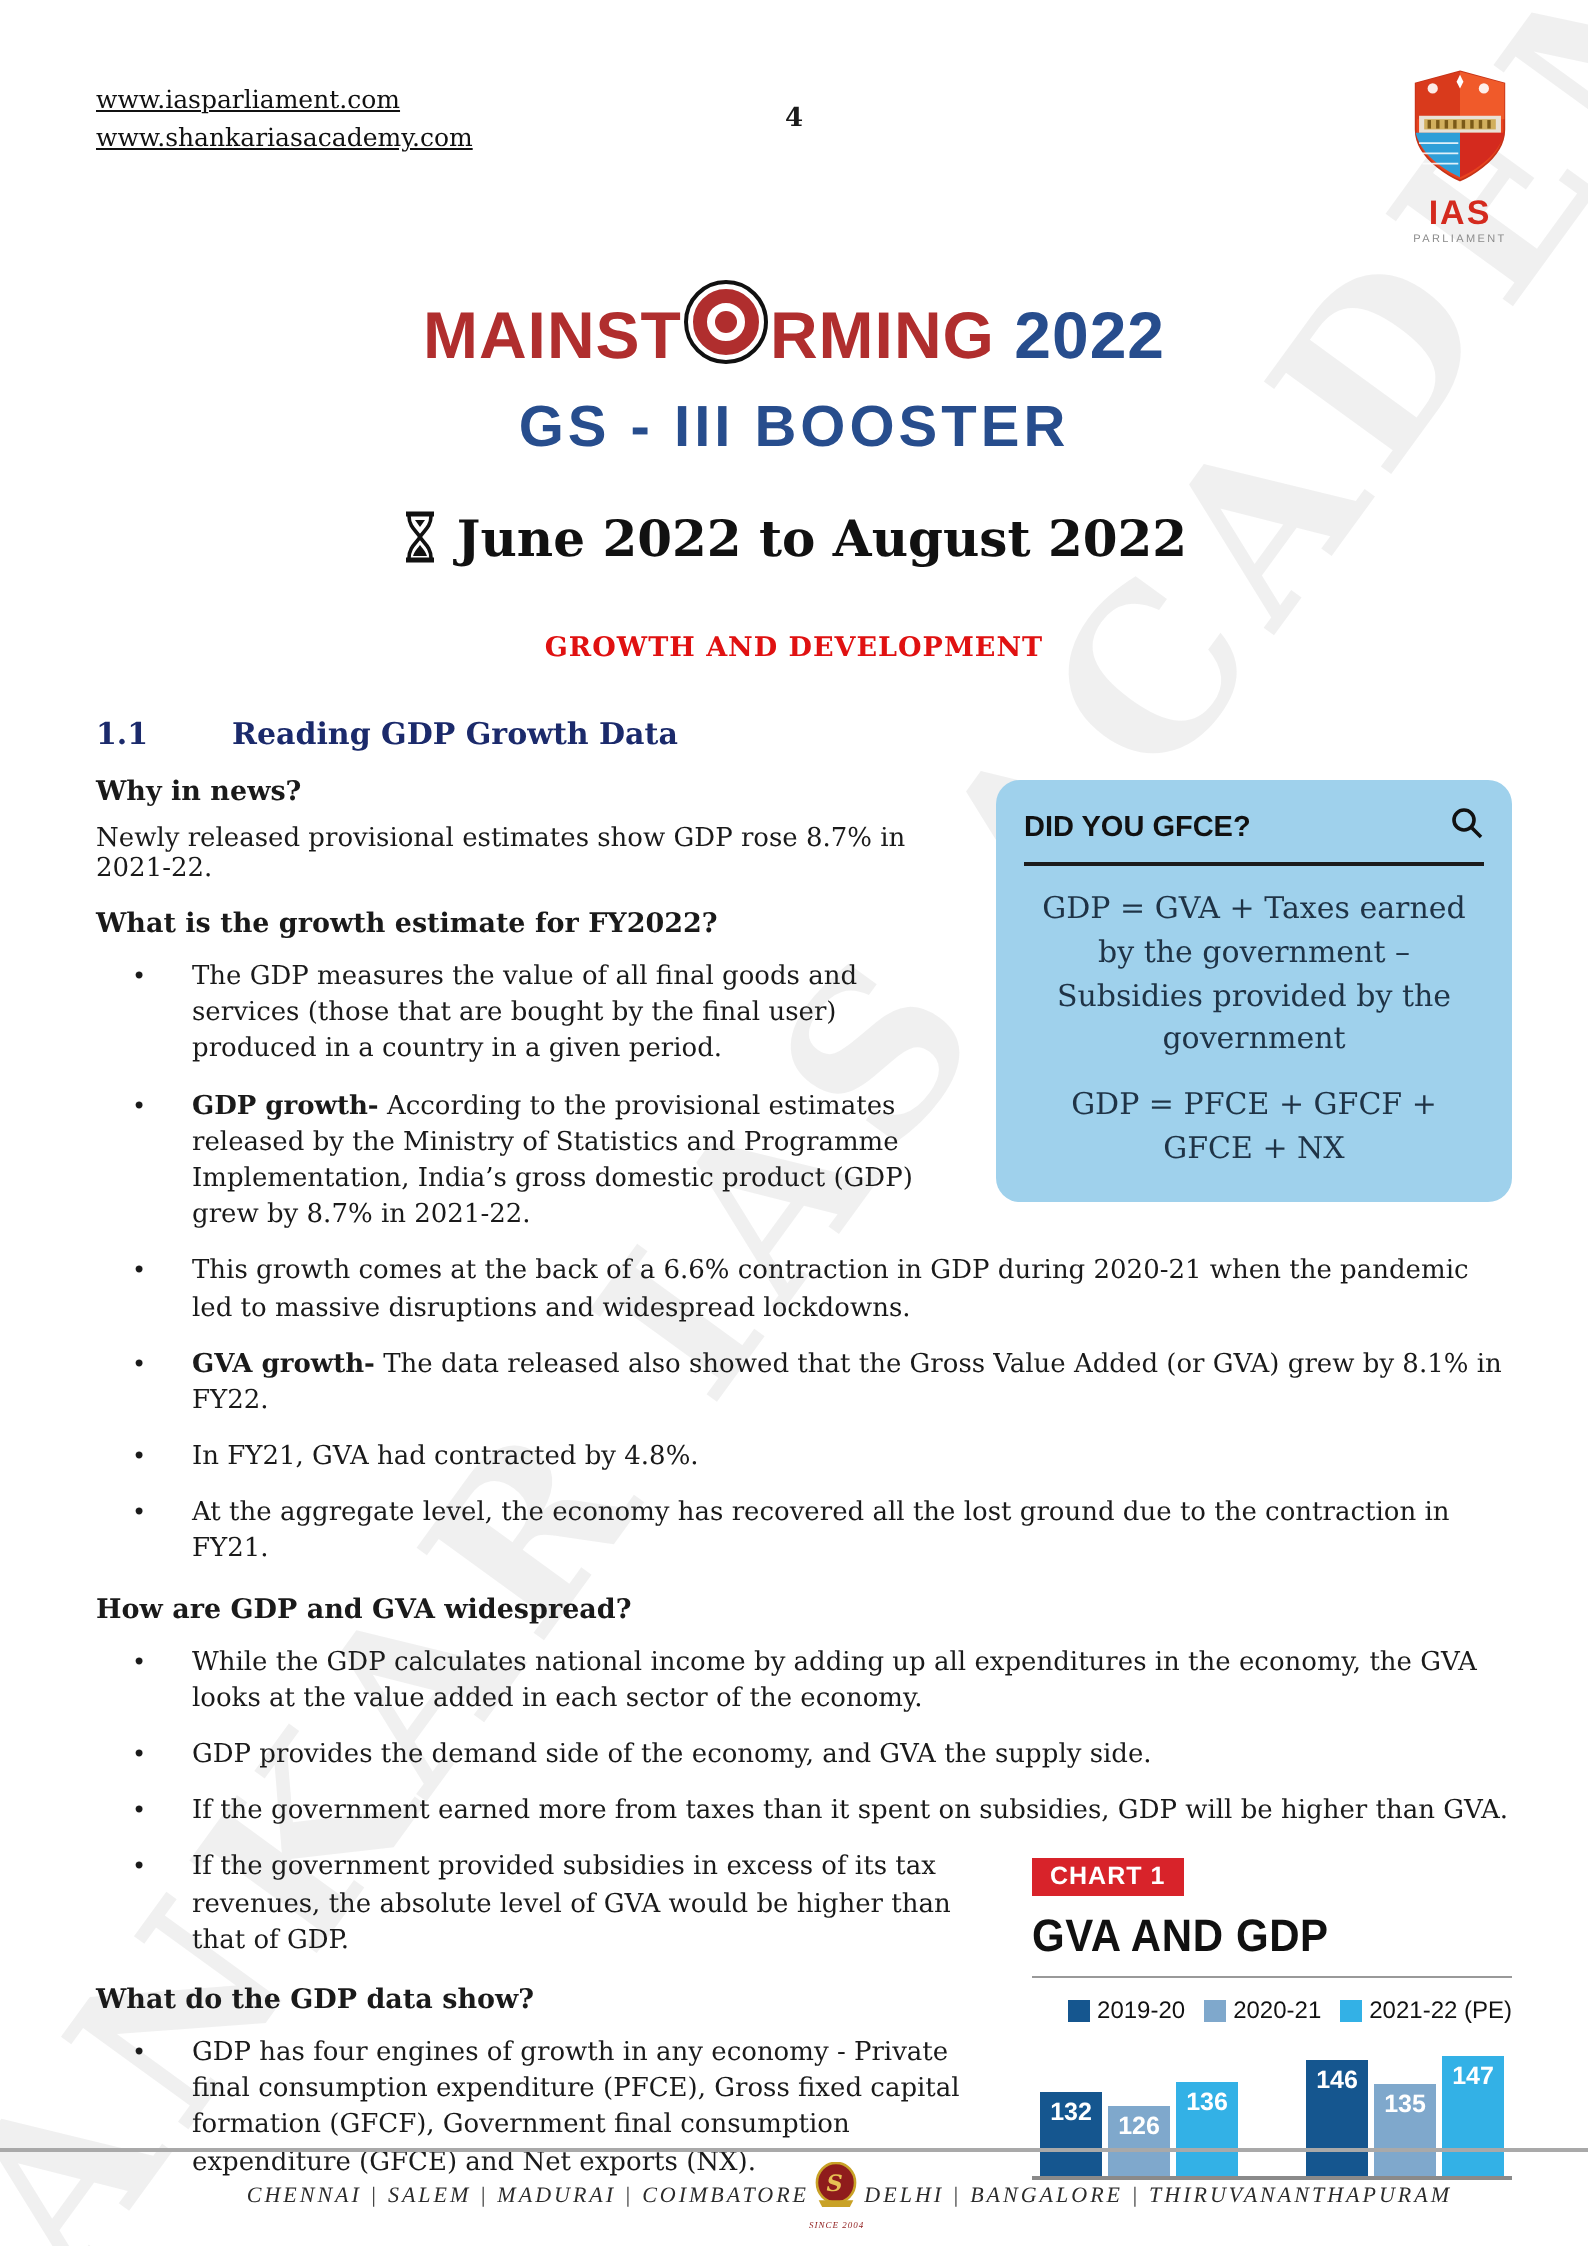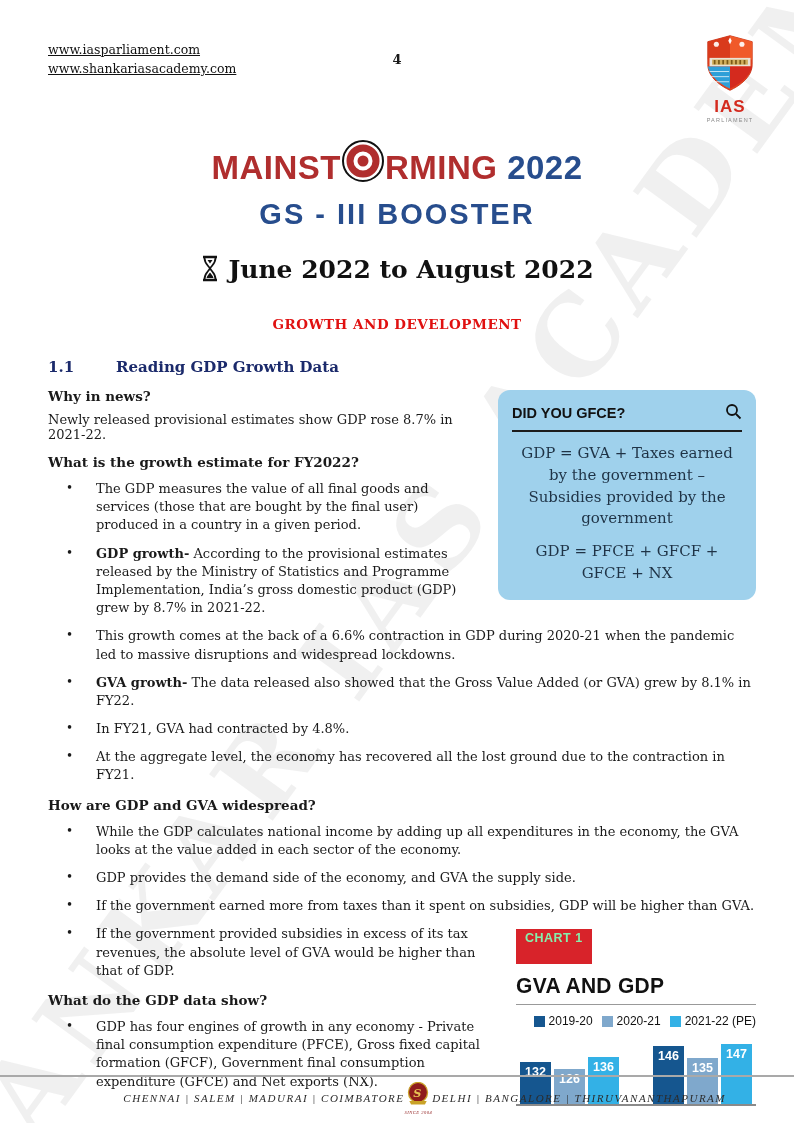--- a/index.html
+++ b/index.html
@@ -58,22 +58,22 @@
   .dyk-head{display:flex;justify-content:space-between;align-items:center;
        border-bottom:2px solid #1c1c1c;padding-bottom:7px;
        font-family:"Liberation Sans",sans-serif;font-weight:bold;font-size:14.5px;color:#111;}
   .dyk-body{text-align:center;font-size:15px;color:#1f3346;margin-top:11px;line-height:1.45;}
   .dyk-body p{margin:0 0 11px;}
   .dyk-body p:last-child{margin-bottom:0;}
 
   
   .chartbox{float:right;width:240px;margin:4px 0 10px 22px;
        font-family:"Liberation Sans",sans-serif;color:#111;}
-  .badge{display:inline-block;background:#d8232a;color:#86efac;font-weight:bold;
-       font-size:12.5px;padding:2px 9px 19px;letter-spacing:0.5px;}
+  .badge{display:inline-block;background:#d8232a;color:#ffffff;font-weight:bold;
+       font-size:12.5px;padding:2px 9px 3px;letter-spacing:0.5px;}
   .chart-title{font-weight:900;font-size:21px;letter-spacing:0.3px;margin-top:9px;
        transform:scaleY(1.08);transform-origin:left;}
   .chart-div{border-bottom:1.5px solid #999;margin:7px 0 9px;}
   .legend{display:flex;gap:9px;align-items:center;font-size:12px;white-space:nowrap;justify-content:flex-end;}
   .lg-item{display:flex;align-items:center;}
   .sw{width:11px;height:11px;display:inline-block;margin-right:4px;}
   .bars-row{display:flex;justify-content:space-between;align-items:flex-end;
        border-bottom:2px solid #8a8a8a;margin-top:16px;padding:0 4px;}
   .gbars{display:flex;align-items:flex-end;gap:3px;}
   .bar{width:31px;}

